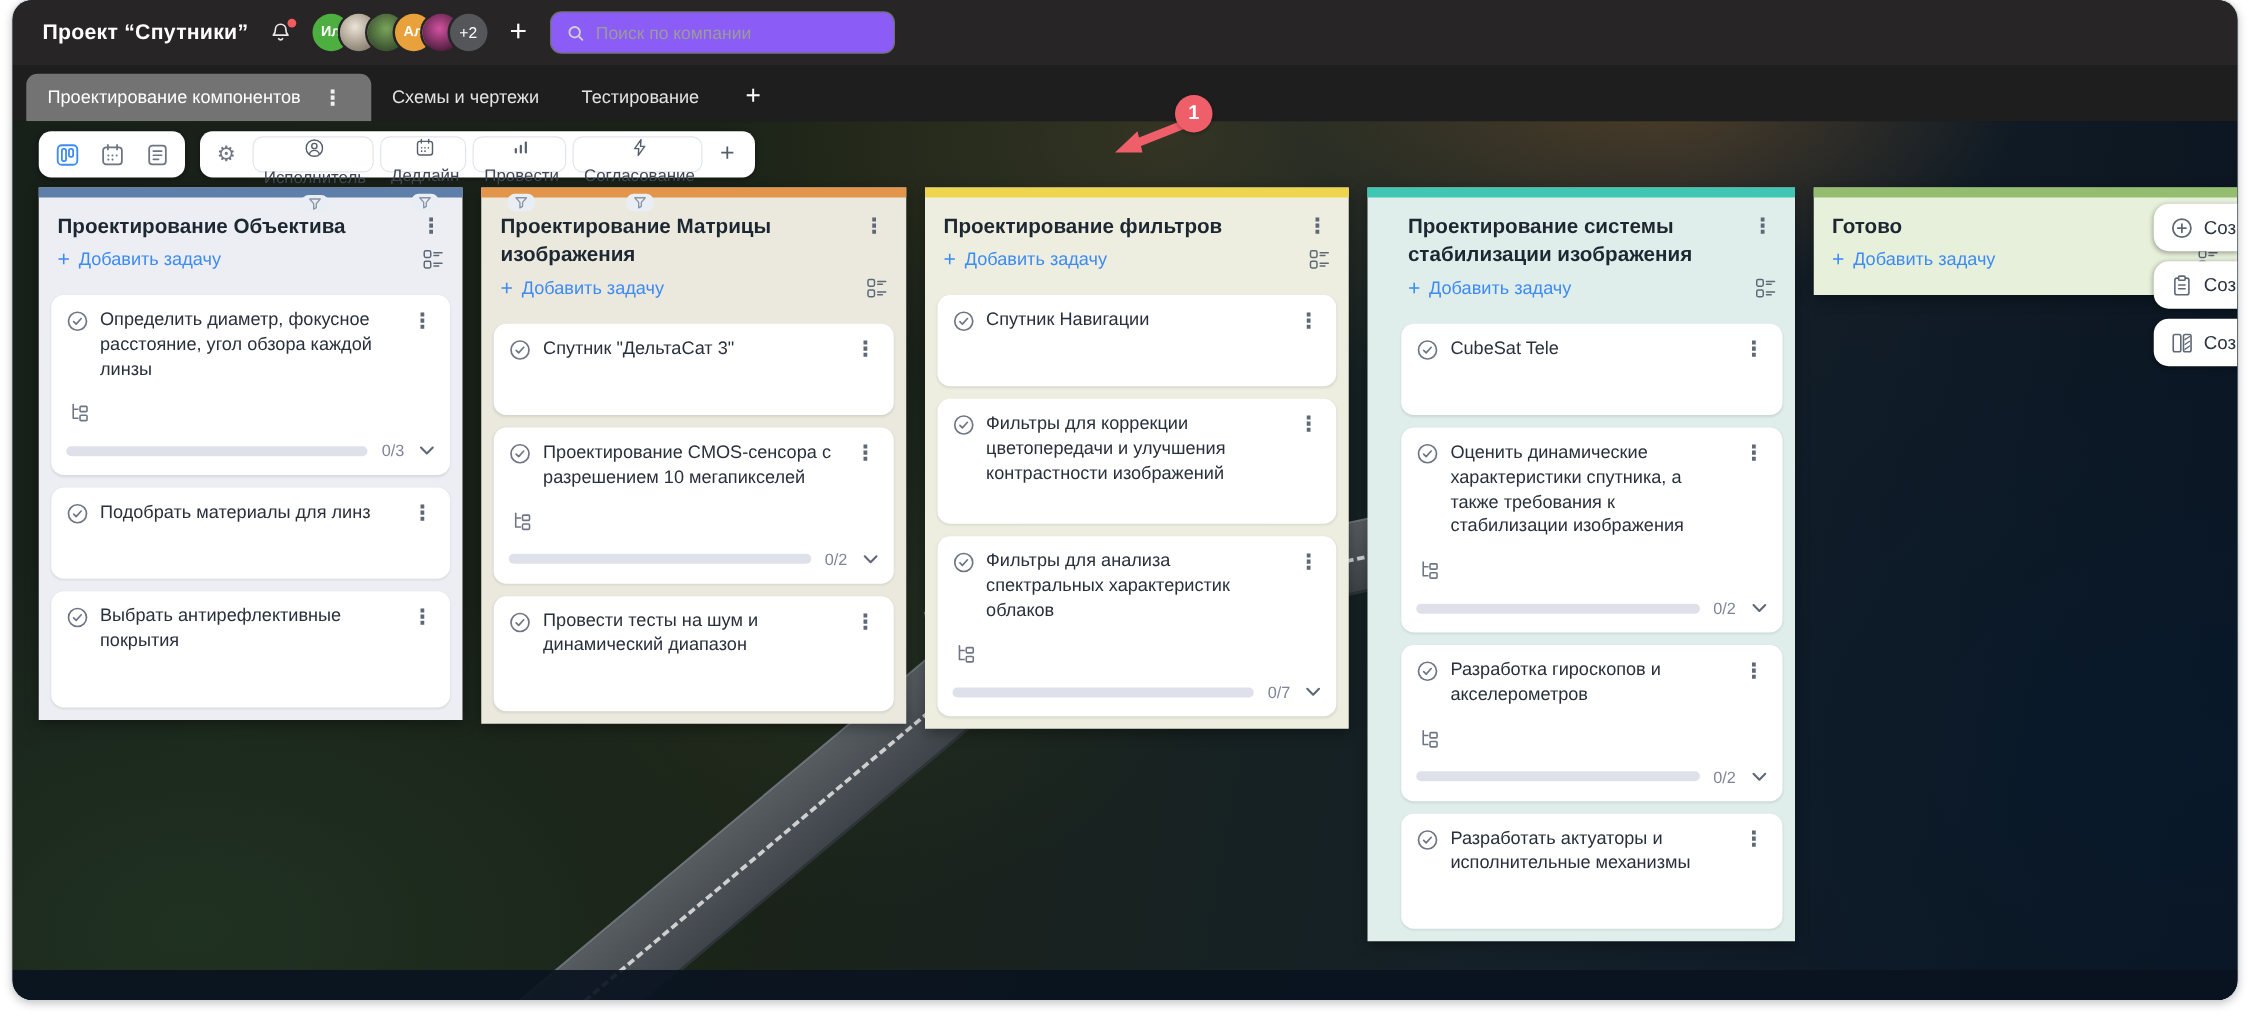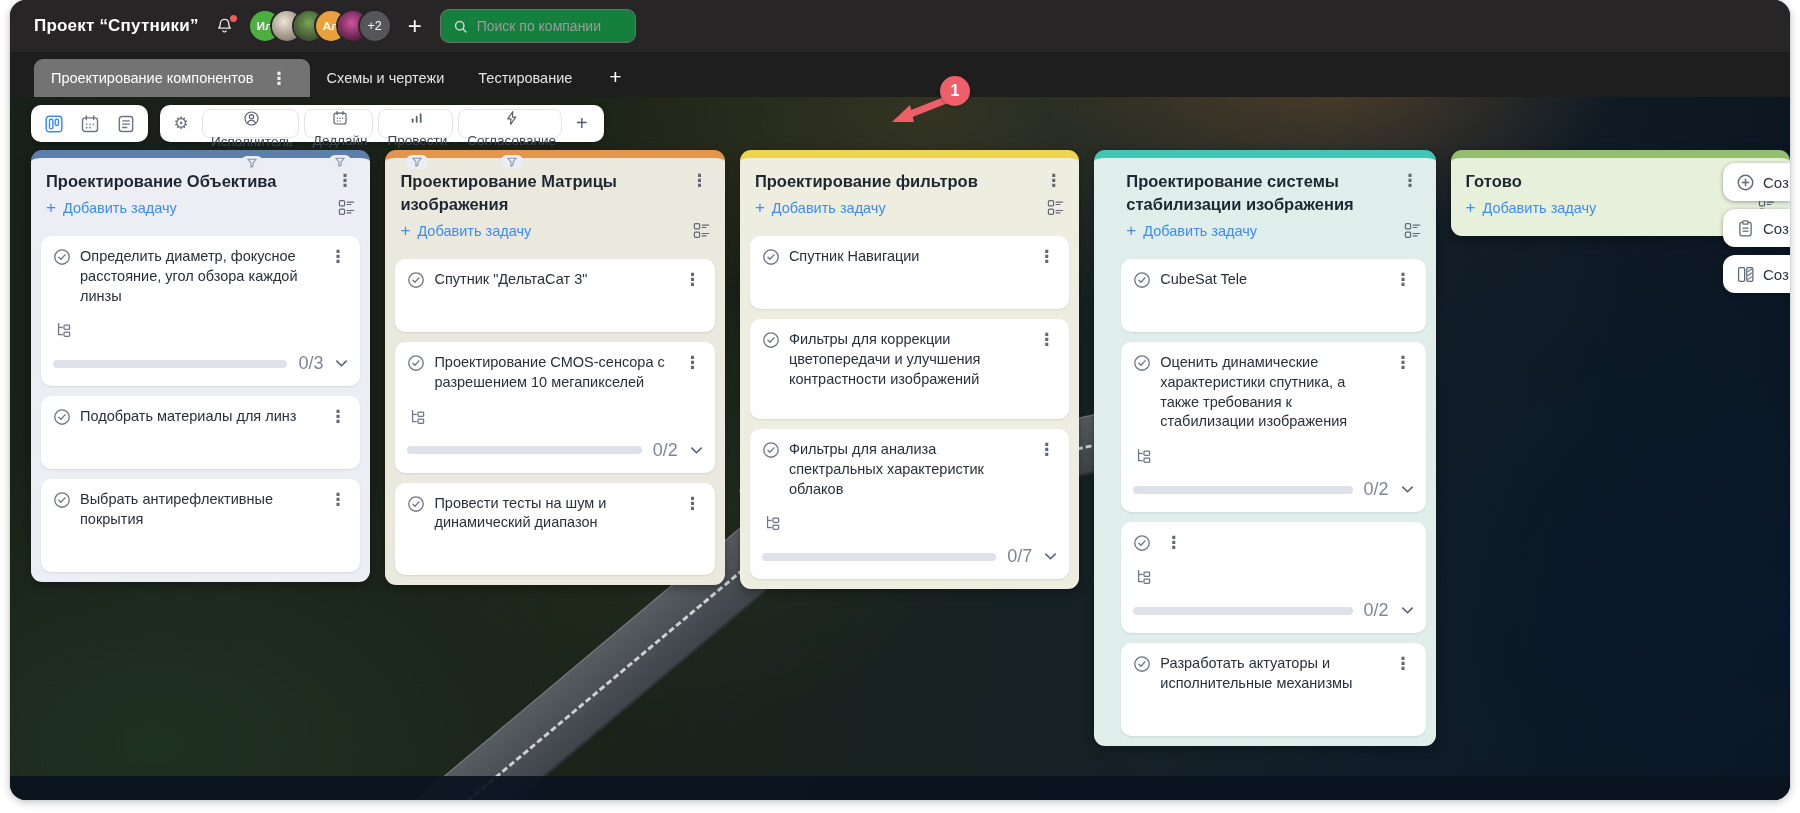--- a/index.html
+++ b/index.html
@@ -19,26 +19,26 @@
   
   .topbar { height:52px; background:#272525; display:flex; align-items:center; padding:0 16px 0 24px; gap:16px; flex:0 0 auto; }
   .topbar-title { color:#fff; font-weight:bold; font-size:17px; letter-spacing:.2px; white-space:nowrap; }
   .bell { position:relative; color:#e8e8e8; display:flex; align-items:center; cursor:pointer; }
   .bell .dot { position:absolute; top:-2px; right:-3px; width:7px; height:7px; border-radius:50%; background:#f25c5c; }
   .avatars { display:flex; align-items:center; }
   .avatar { width:30px; height:30px; border-radius:50%; margin-left:-8px; display:flex; align-items:center; justify-content:center;
             color:#fff; font-size:11.5px; font-weight:bold; box-shadow:0 0 0 2px #272525; }
   .avatar:first-child { margin-left:0; }
   .topbar-plus { color:#fff; font-size:24px; font-weight:300; line-height:1; padding:0 2px; cursor:pointer; }
-  .search { width:196px; height:34px; background:#15803d; border:1px solid #6f6f6f; border-radius:9px;
+  .search { width:276px; height:34px; background:#8b5cf6; border:1px solid #6f6f6f; border-radius:9px;
             display:flex; align-items:center; gap:9px; padding:0 12px; color:#bdbdbd; }
   .search input { flex:1; background:transparent; border:none; outline:none; color:#dcdcdc; font-size:14px; font-family:inherit; }
   .search input::placeholder { color:#9b9b9b; }
   
-  .tabbar { height:45px; background:#1f1e1e; display:flex; align-items:flex-end; padding:0 0 0 24px; flex:0 0 auto; }
+  .tabbar { height:45px; background:#1f1e1e; display:flex; align-items:flex-end; padding:0 0 0 11px; flex:0 0 auto; }
   .tab { height:38px; display:flex; align-items:center; gap:12px; padding:0 17px; color:#e4e4e4; font-size:14.5px; cursor:pointer; white-space:nowrap; }
   .tab.active { background:#747373; border-radius:9px 9px 0 0; color:#fff; }
   .tab .kebab { color:#f0f0f0; }
   .tab-plus { color:#fff; font-size:21px; padding:0 20px 8px; cursor:pointer; }
   
   .board { flex:1; position:relative; overflow:hidden;
     background:
       radial-gradient(420px 240px at 74% -4%, rgba(150,100,40,.45), transparent 70%),
       radial-gradient(520px 300px at 52% 2%, rgba(115,95,45,.30), transparent 70%),
       radial-gradient(640px 420px at 8% 92%, rgba(38,66,42,.50), transparent 72%),
@@ -57,38 +57,38 @@
   .view-btn { width:31px; height:28px; display:flex; align-items:center; justify-content:center; color:#6d7584; border-radius:7px; cursor:pointer; }
   .view-btn.active { color:#3e8bf2; }
   .gear-btn { width:28px; height:28px; display:flex; align-items:center; justify-content:center; color:#6d7584; font-size:17px; cursor:pointer; margin-right:2px; }
   .chip { border:1px solid #e2e5eb; border-radius:8px; height:29px; display:flex; align-items:center; gap:7px; padding:0 5px 0 8px;
           color:#3e4654; font-size:13.5px; cursor:pointer; white-space:nowrap; background:#fff;flex-direction:column; }
   .chip .ci { color:#555e6d; display:flex; }
   .chip-funnel { width:22px; height:22px; border-radius:6px; background:#e9edf4; display:flex; align-items:center; justify-content:center; color:#8b94a5; }
   .chip-plus { width:30px; height:28px; display:flex; align-items:center; justify-content:center; color:#555e6d; font-size:20px; cursor:pointer; }
   
   .columns { position:relative; z-index:3; display:flex; gap:15px; padding:8px 0 0 21px; align-items:flex-start; }
-  .column { width:378px; border-top:8px solid #888; border-radius:11px; padding:4px 10px 10px; box-shadow:0 3px 10px rgba(0,0,0,.35); }
+  .column { width:378px; border-top:8px solid #888; border-radius:0; padding:4px 10px 10px; box-shadow:0 3px 10px rgba(0,0,0,.35); }
   .col-header { display:flex; justify-content:space-between; align-items:flex-start; padding:8px 2px 0 5px; }
   .col-title { font-size:16.5px; font-weight:bold; color:#1d2732; line-height:1.4; padding-right:6px; }
   .kebab { color:#5f6876; font-size:17px; font-weight:bold; line-height:1; padding:2px 5px; cursor:pointer; user-select:none; }
   .col-addrow { display:flex; justify-content:space-between; align-items:center; padding:5px 4px 9px 5px; }
   .add-task { color:#3e8bf2; font-size:14.5px; display:flex; align-items:center; gap:7px; cursor:pointer; }
   .add-task .plus { font-size:17px; line-height:1; }
   .board-icon { color:#5f6876; display:flex; cursor:pointer; }
   .card { background:#fff; border-radius:10px; padding:11px 9px 12px 12px; margin-top:10px; box-shadow:0 1px 2px rgba(20,30,40,.10); cursor:pointer; }
   .card.simple { padding-bottom:42px; }
   .card-top { display:flex; gap:9px; }
   .check { flex:0 0 auto; margin-top:1px; color:#6e7686; display:flex; cursor:pointer; }
   .card-title { flex:1; font-size:14.5px; color:#28303b; line-height:1.36; }
   .card-kebab { margin-top:-1px; }
   .tree { margin:15px 0 0 2px; color:#6e7686; display:flex; }
   .progress-row { display:flex; align-items:center; gap:11px; margin-top:15px; padding-right:2px; }
   .progress-track { flex:1; height:8px; border-radius:4px; background:#dee1ea; }
-  .progress-text { color:#7d8596; font-size:18px; }
+  .progress-text { color:#7d8596; font-size:13px; }
   .chev { color:#5f6876; display:flex; cursor:pointer; }
   
   .side-btns { position:absolute; right:0; top:66px; z-index:5; display:flex; flex-direction:column; gap:8px; align-items:flex-end; }
   .side-btn { background:#fff; height:38px; border-radius:12px 0 0 12px; display:flex; align-items:center; gap:8px;
               padding:0 2px 0 13px; width:67px; box-shadow:0 1px 4px rgba(0,0,0,.35); cursor:pointer;
               color:#2b333e; font-size:15px; overflow:hidden; }
   .side-btn .ci { color:#5f6876; display:flex; flex:0 0 auto; }
   
   .annotation { position:absolute; z-index:9; left:868px; top:60px; width:110px; height:80px; pointer-events:none; }
   .annotation .badge { position:absolute; left:62px; top:16px; width:30px; height:30px; border-radius:50%; background:#ef5f6a;
@@ -560,20 +560,21 @@
               </span>
           </div>
         </div>
         <div class="card">
           <div class="card-top">
             <span class="check">
                 <svg width="18" height="18">
                   <use href="#i-check"></use>
                 </svg>
               </span>
+            <div class="card-title">Разработка гироскопов и акселерометров</div>
             <span class="kebab card-kebab">⋮</span>
           </div>
           <div class="tree">
               <svg width="17" height="17">
                 <use href="#i-tree"></use>
               </svg>
             </div>
           <div class="progress-row">
             <div class="progress-track"></div>
             <span class="progress-text">0/2</span>

